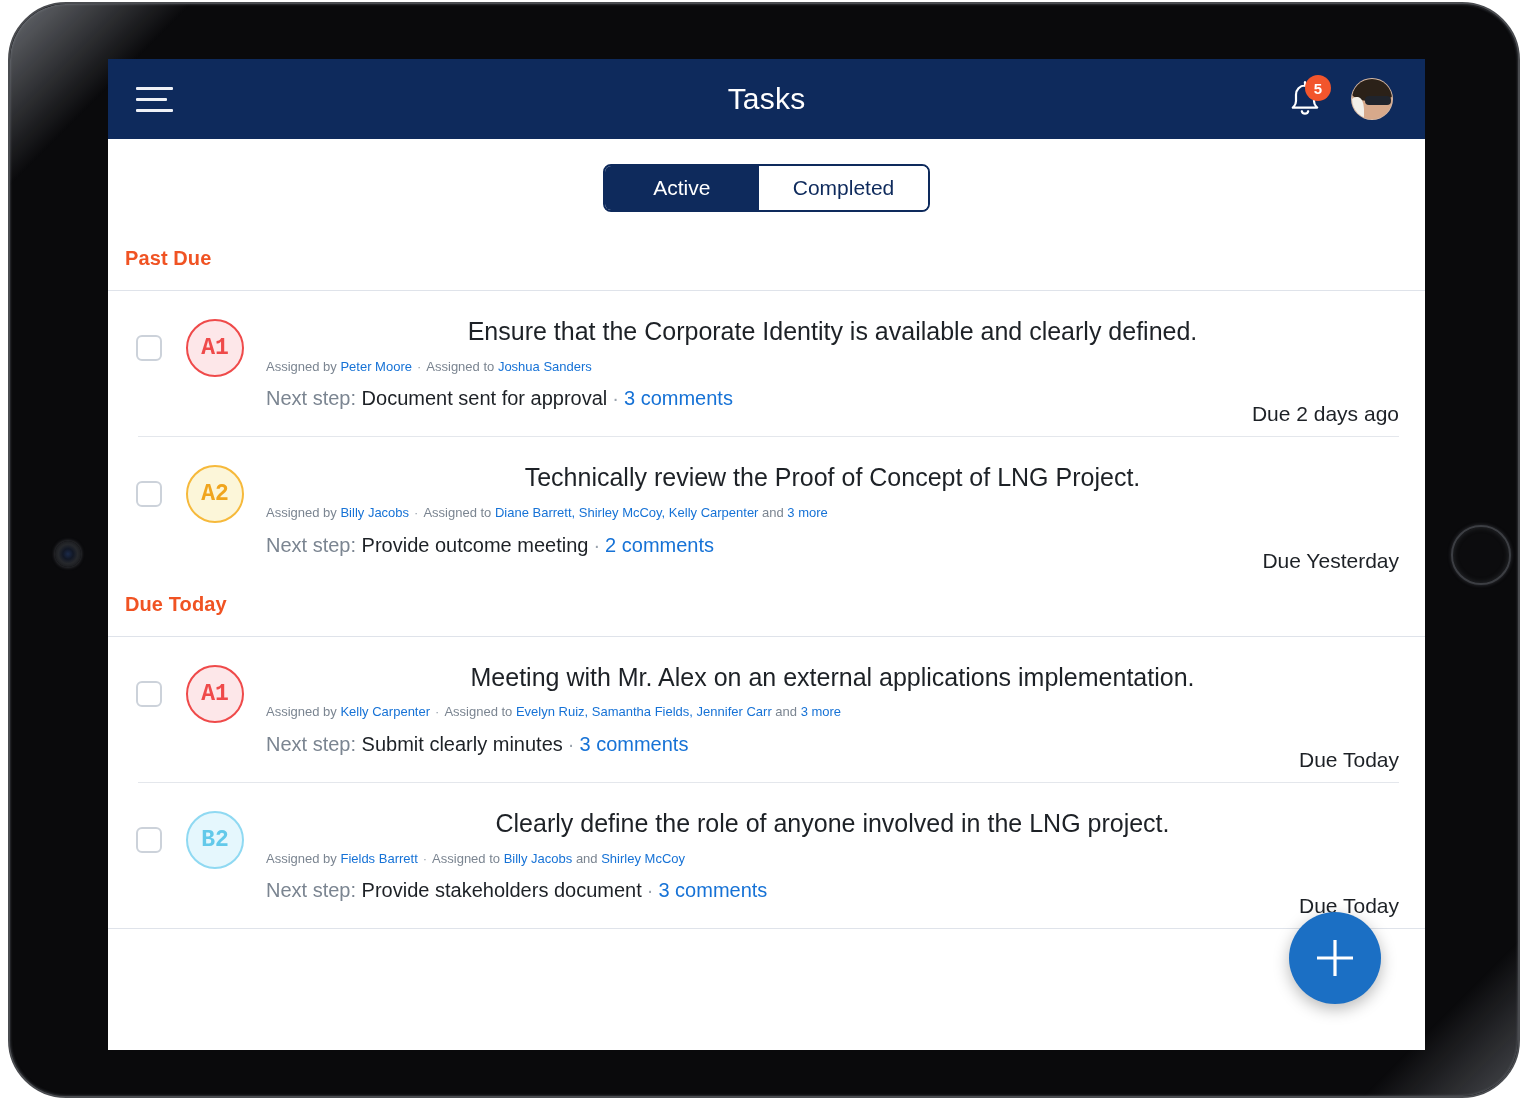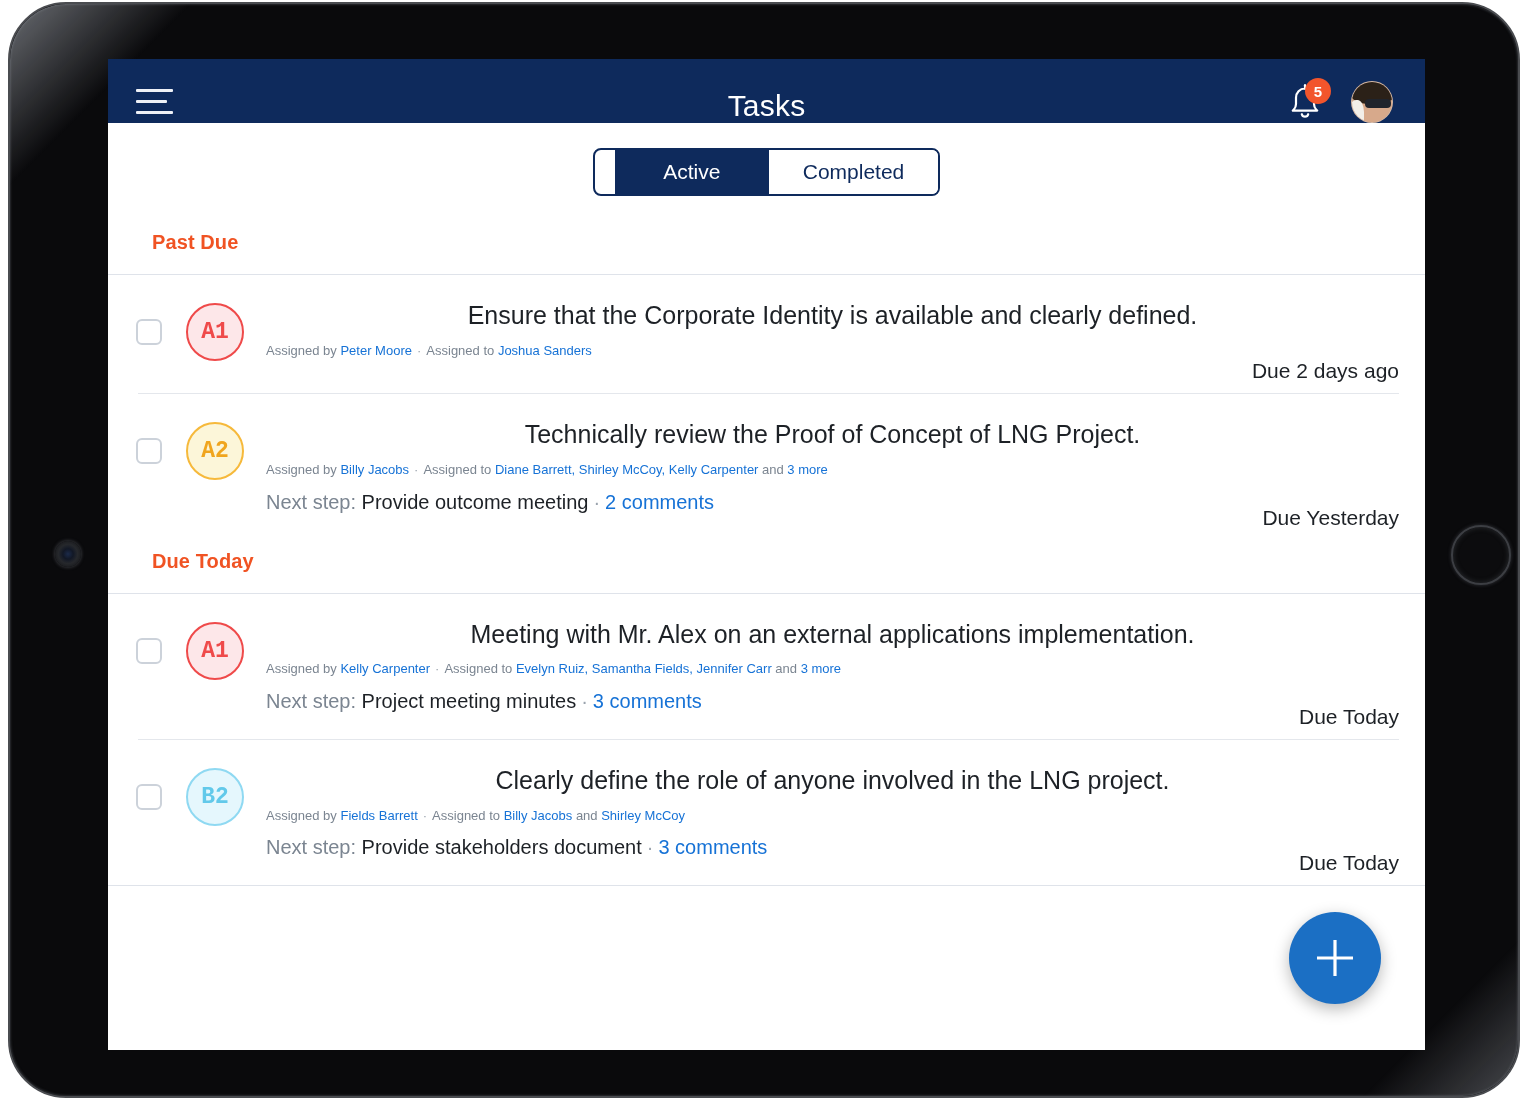--- a/index.html
+++ b/index.html
@@ -63,24 +63,24 @@
     top: 55px;
     width: 1317px;
     height: 991px;
     background: #ffffff;
     overflow: hidden;
   }
 
   
   #app-bar {
     position: relative;
-    height: 64px;
+    height: 80px;
     background: #0e2a5c;
     display: flex;
-    align-items: flex-end;
+    align-items: center;
     padding: 0 32px 0 28px;
   }
   #hamburger-button {
     width: 46px; height: 44px;
     display: flex; flex-direction: column; justify-content: center;
     gap: 8px;
     cursor: pointer;
   }
   #hamburger-button span {
     display: block;
@@ -176,21 +176,20 @@
     align-items: center;
     justify-content: center;
     background: #ffffff;
   }
   #tab-switcher {
     display: flex;
     border: 2px solid #0e2a5c;
     border-radius: 8px;
     overflow: hidden;
     height: 48px;
-    padding-left: 20px;
   }
   .tab {
     display: flex;
     align-items: center;
     justify-content: center;
     font-size: 21px;
     padding: 0 34px;
     cursor: pointer;
     background: #ffffff;
     color: #0e2a5c;
@@ -202,21 +201,21 @@
   }
 
   
   #task-list {
     background: #ffffff;
   }
   .group-header {
     font-size: 20px;
     font-weight: 700;
     color: #f05323;
-    padding: 10px 0 20px 44px;
+    padding: 10px 0 20px 17px;
     letter-spacing: 0.1px;
   }
   .divider {
     height: 1px;
     background: #dfe3ea;
     width: 100%;
   }
   .row-divider {
     height: 1px;
     background: #e4e7ec;
@@ -366,20 +365,23 @@
       <div class="divider"></div>
 
       <div class="task-row">
         <div class="task-checkbox"></div>
         <div class="priority-badge badge-red">A1</div>
         <div class="task-body">
           <div class="task-title">Ensure that the Corporate Identity is available and clearly defined.</div>
           <div class="task-meta">
             <span>Assigned by </span><span class="link">Peter Moore</span><span class="sep">·</span><span>Assigned to </span><span class="link">Joshua Sanders</span>
           </div>
+          <div class="task-next">
+            <span>Next step: </span><span class="next-value">Document sent for approval</span><span class="sep">·</span><span class="link">3 comments</span>
+          </div>
         </div>
         <div class="due-label">Due 2 days ago</div>
       </div>
 
       <div class="row-divider"></div>
 
       <div class="task-row">
         <div class="task-checkbox"></div>
         <div class="priority-badge badge-amber">A2</div>
         <div class="task-body">
@@ -399,21 +401,21 @@
 
       <div class="task-row">
         <div class="task-checkbox"></div>
         <div class="priority-badge badge-red">A1</div>
         <div class="task-body">
           <div class="task-title">Meeting with Mr. Alex on an external applications implementation.</div>
           <div class="task-meta">
             <span>Assigned by </span><span class="link">Kelly Carpenter</span><span class="sep">·</span><span>Assigned to </span><span class="link">Evelyn Ruiz, Samantha Fields, Jennifer Carr</span><span> and </span><span class="link">3 more</span>
           </div>
           <div class="task-next">
-            <span>Next step: </span><span class="next-value">Project meeting minutes</span><span class="sep">·</span><span class="link">3 comments</span>
+            <span>Next step: </span><span class="next-value">Submit clearly minutes</span><span class="sep">·</span><span class="link">3 comments</span>
           </div>
         </div>
         <div class="due-label">Due Today</div>
       </div>
 
       <div class="row-divider"></div>
 
       <div class="task-row">
         <div class="task-checkbox"></div>
         <div class="priority-badge badge-cyan">B2</div>

